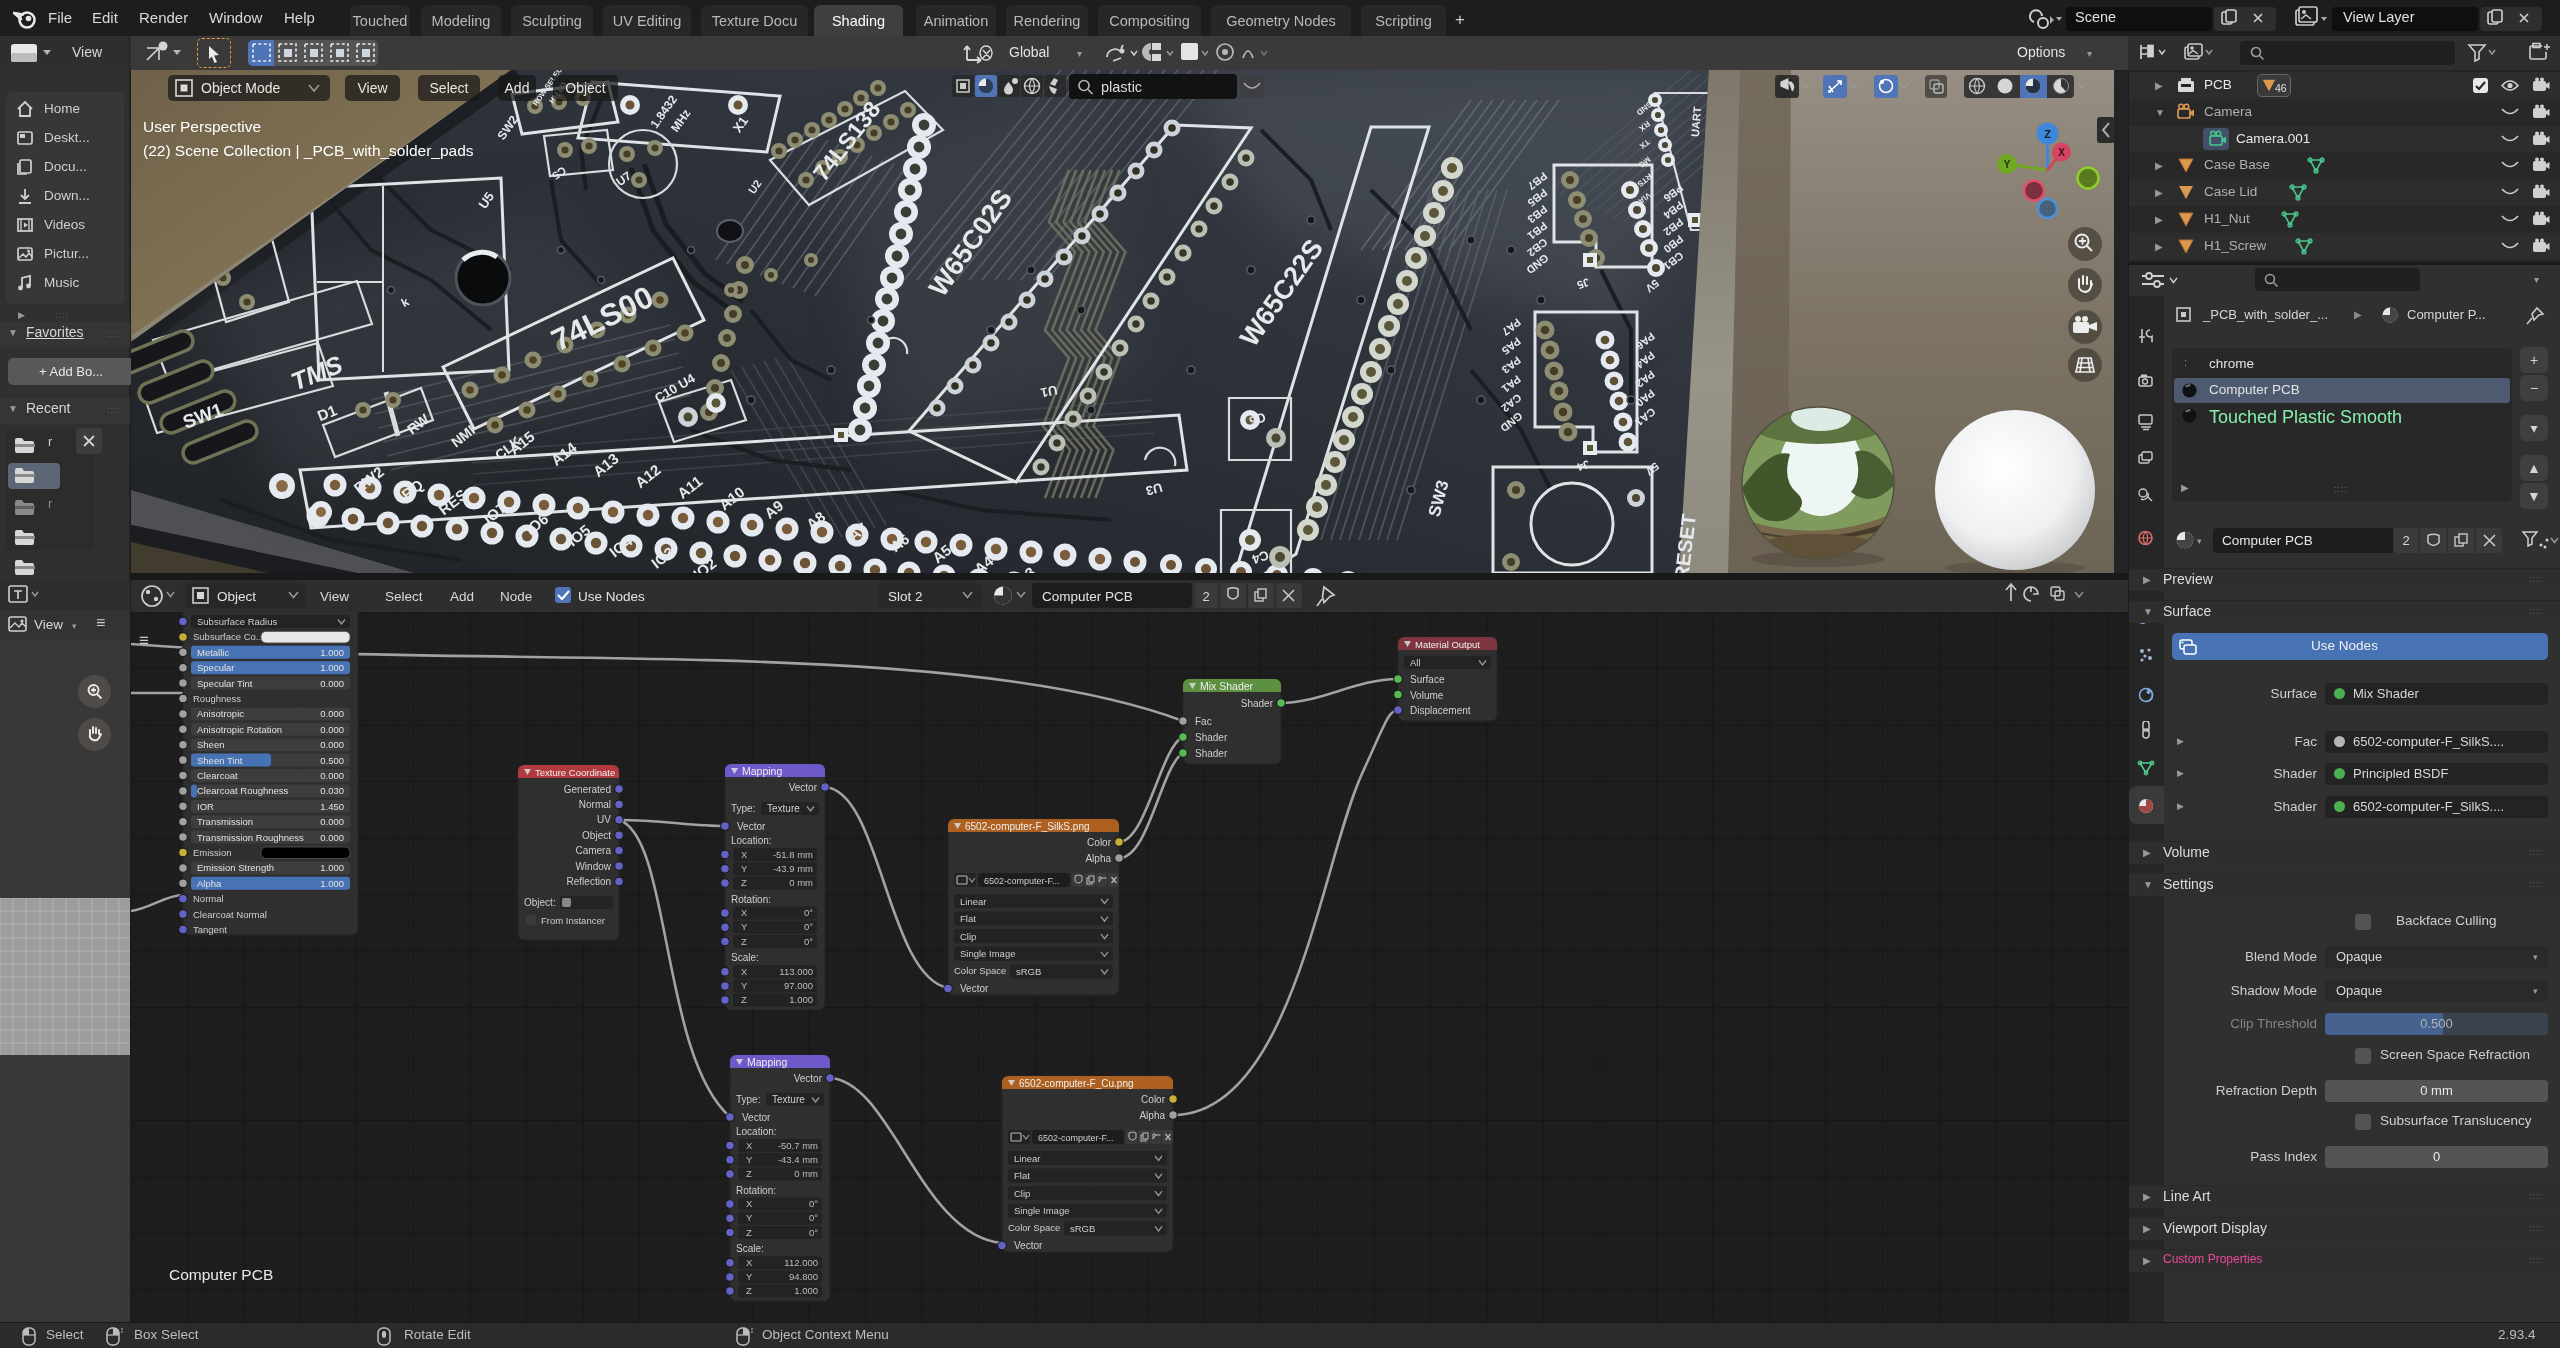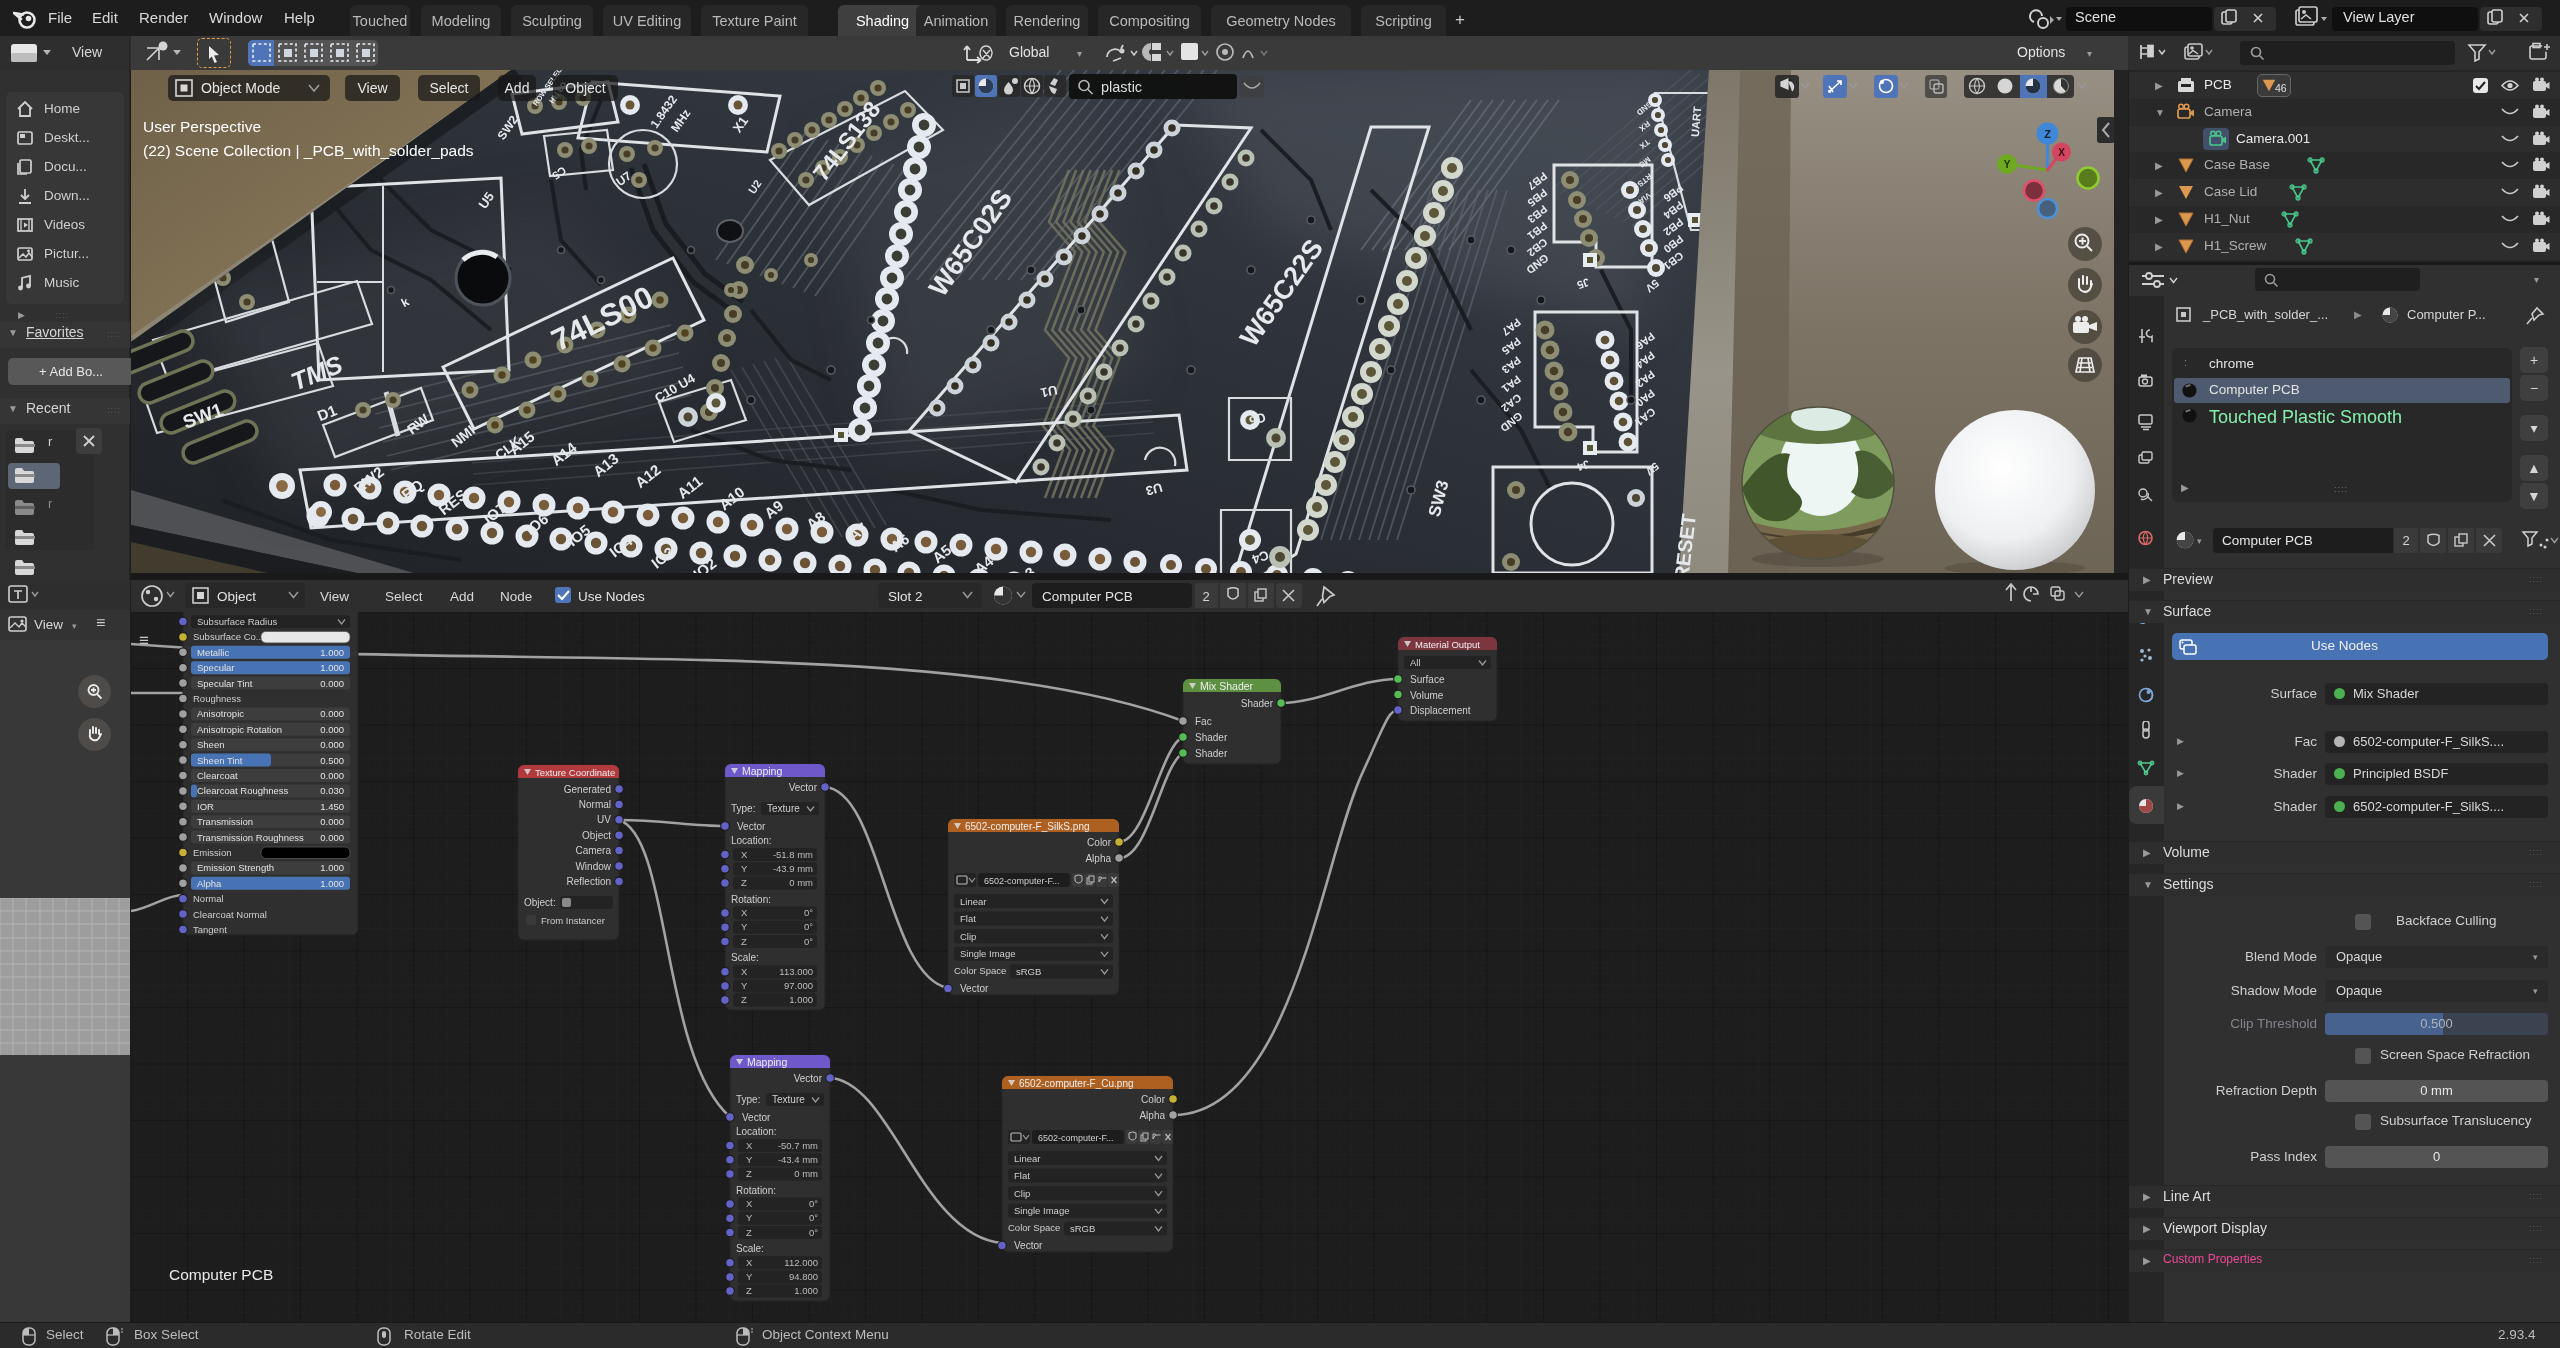--- a/index.html
+++ b/index.html
@@ -22,22 +22,22 @@
       </svg>
       <div class="abs menu" style="left:48px;top:9px;">File</div>
       <div class="abs menu" style="left:92px;top:9px;">Edit</div>
       <div class="abs menu" style="left:139px;top:9px;">Render</div>
       <div class="abs menu" style="left:209px;top:9px;">Window</div>
       <div class="abs menu" style="left:284px;top:9px;">Help</div>
       <div class="tab" style="left:350px;width:60px;">Touched</div>
       <div class="tab" style="left:421px;width:80px;">Modeling</div>
       <div class="tab" style="left:511px;width:82px;">Sculpting</div>
       <div class="tab" style="left:603px;width:88px;">UV Editing</div>
-      <div class="tab" style="left:701px;width:107px;">Texture Paint</div>
-      <div class="tab on" style="left:838px;width:89px;">Shading</div>
+      <div class="tab" style="left:701px;width:107px;">Texture Docu</div>
+      <div class="tab on" style="left:814px;width:89px;">Shading</div>
       <div class="tab" style="left:916px;width:80px;">Animation</div>
       <div class="tab" style="left:1006px;width:82px;">Rendering</div>
       <div class="tab" style="left:1098px;width:103px;">Compositing</div>
       <div class="tab" style="left:1211px;width:140px;">Geometry Nodes</div>
       <div class="tab" style="left:1361px;width:85px;">Scripting</div>
       <div class="abs" style="left:1455px;top:10px;color:#c9c9c9;font-size:17px;">+</div>
       <svg class="abs" style="left:2026px;top:6px" width="530" height="26" viewBox="0 0 530 26">
       <path d="M8 16 a6 6 0 1 1 8 -6" stroke="#d0d0d0" stroke-width="2" fill="none"></path>
       <circle cx="17" cy="17" r="5" fill="none" stroke="#d0d0d0" stroke-width="2"></circle>
       <path d="M24 10 l4 4 l-4 4" fill="#aaa"></path>

